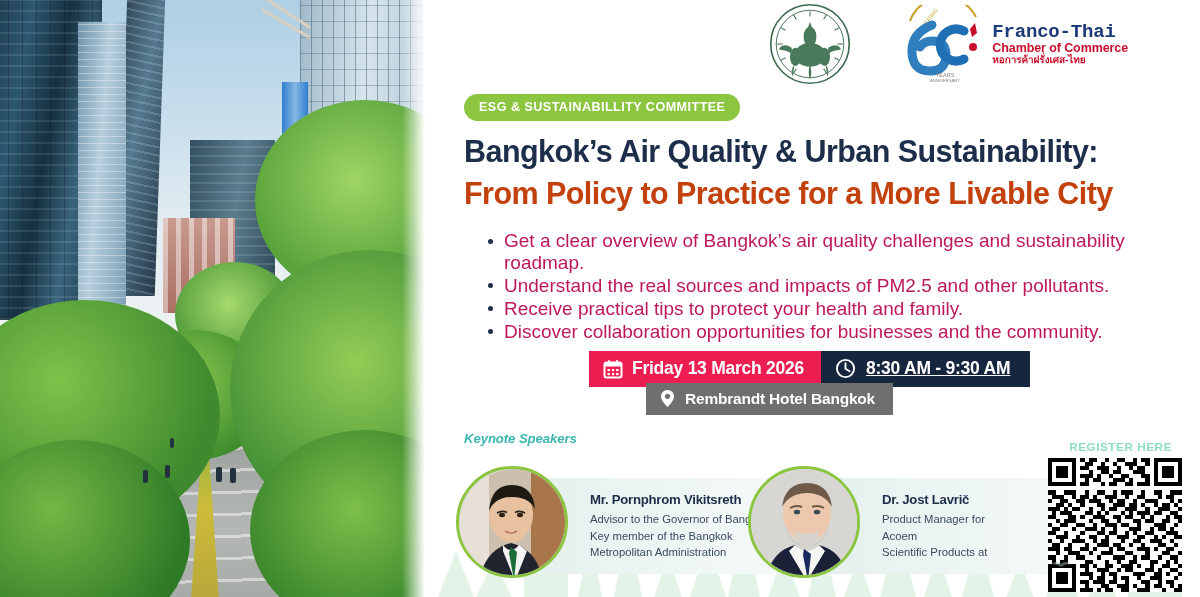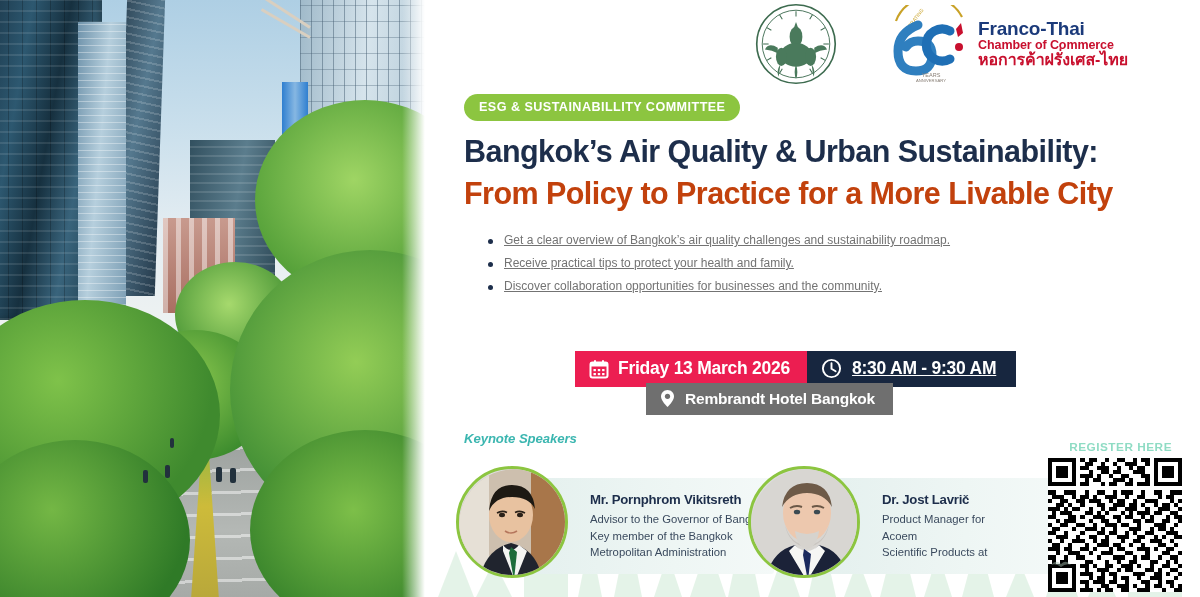--- a/index.html
+++ b/index.html
@@ -105,23 +105,23 @@
     position:absolute; left: 0; bottom: 0; width: 772px; height: 90px;
     opacity: .30; pointer-events:none;
   }
 
   
   .logos { position:absolute; right: 72px; top: 2px; display:flex; align-items:center; gap: 46px; }
   .bma-seal { width: 92px; height: 84px; }
   .ftcc { display:flex; align-items:center; gap: 4px; }
   .ftcc-mark { width: 86px; height: 78px; }
   .ftcc-text { display:flex; flex-direction:column; line-height:1.06; }
-  .ftcc-t1 { font-size: 19px; font-weight: 700; color:#1b3a7a; letter-spacing:-.2px; }
+  .ftcc-t1 { font-size: 19px; font-weight: 700; color:#1b3a7a; letter-spacing:-.2px;font-family:Liberation Mono, monospace; }
   .ftcc-t2 { font-size: 12.5px; font-weight: 700; color:#c8102e; letter-spacing:-.1px; }
-  .ftcc-t3 { font-size: 16px; font-weight: 700; color:#c8102e; letter-spacing:-.1px; }
+  .ftcc-t3 { font-size: 10px; font-weight: 700; color:#c8102e; letter-spacing:-.1px; }
 
   .badge {
     position:absolute; left: 36px; top: 94px;
     background:#8cc540; color:#fff;
     font-size: 12.6px; font-weight: 700; letter-spacing: .45px;
     padding: 6px 15px 7px; border-radius: 14px;
     white-space: nowrap;
   }
 
   .title1 {
@@ -131,30 +131,30 @@
   }
   .title2 {
     position:absolute; left: 36px; top: 176px; width: 730px;
     font-size: 30.5px; font-weight: 800; color:#c2410c; letter-spacing:-.55px;
     white-space: nowrap;
   }
 
   .bullets { position:absolute; left: 58px; top: 230px; width: 640px; }
   .bullets li {
     list-style: none; position:relative;
-    font-size: 12px; color:#737373; line-height: 21.5px;
-    padding-left: 18px; margin-bottom: 1.5px; text-decoration: underline;
+    font-size: 19px; color:#be185d; line-height: 21.5px;
+    padding-left: 18px; margin-bottom: 1.5px;
   }
   .bullets li::before {
     content:""; position:absolute; left: 2px; top: 8.5px;
     width: 5px; height: 5px; border-radius: 50%; background:#1d2e4b;
   }
 
   
-  .dtbar { position:absolute; left: 147px; top: 351px; display:flex; }
+  .dtbar { position:absolute; left: 161px; top: 351px; display:flex; }
   .dt-date {
     background:#ec1e51; color:#fff; display:flex; align-items:center; gap: 9px;
     padding: 7px 17px 8px 14px; font-size: 17.5px; font-weight: 800; letter-spacing:-.25px;
   }
   .dt-time {
     background:#17263f; color:#fff; display:flex; align-items:center; gap: 10px;
     padding: 7px 20px 8px 14px; font-size: 17.5px; font-weight: 800; letter-spacing:-.25px;text-decoration:underline;
   }
   .venue {
     position:absolute; left: 218px; top: 383px;
@@ -296,20 +296,21 @@
       </div>
     </div>
 
     <div class="badge">ESG &amp; SUSTAINABILLITY COMMITTEE</div>
 
     <div class="title1">Bangkok’s Air Quality &amp; Urban Sustainability:</div>
     <div class="title2">From Policy to Practice for a More Livable City</div>
 
     <ul class="bullets">
       <li>Get a clear overview of Bangkok’s air quality challenges and sustainability roadmap.</li>
+      <li>Understand the real sources and impacts of PM2.5 and other pollutants.</li>
       <li>Receive practical tips to protect your health and family.</li>
       <li>Discover collaboration opportunities for businesses and the community.</li>
     </ul>
 
     <div class="dtbar">
       <div class="dt-date">
         <svg width="20" height="20" viewBox="0 0 20 20">
           <rect x="1.5" y="3.5" width="17" height="15" rx="2" fill="none" stroke="#fff" stroke-width="2"></rect>
           <rect x="1.5" y="3.5" width="17" height="4" fill="#fff"></rect>
           <rect x="5" y="1" width="2" height="4" rx="1" fill="#fff"></rect>

